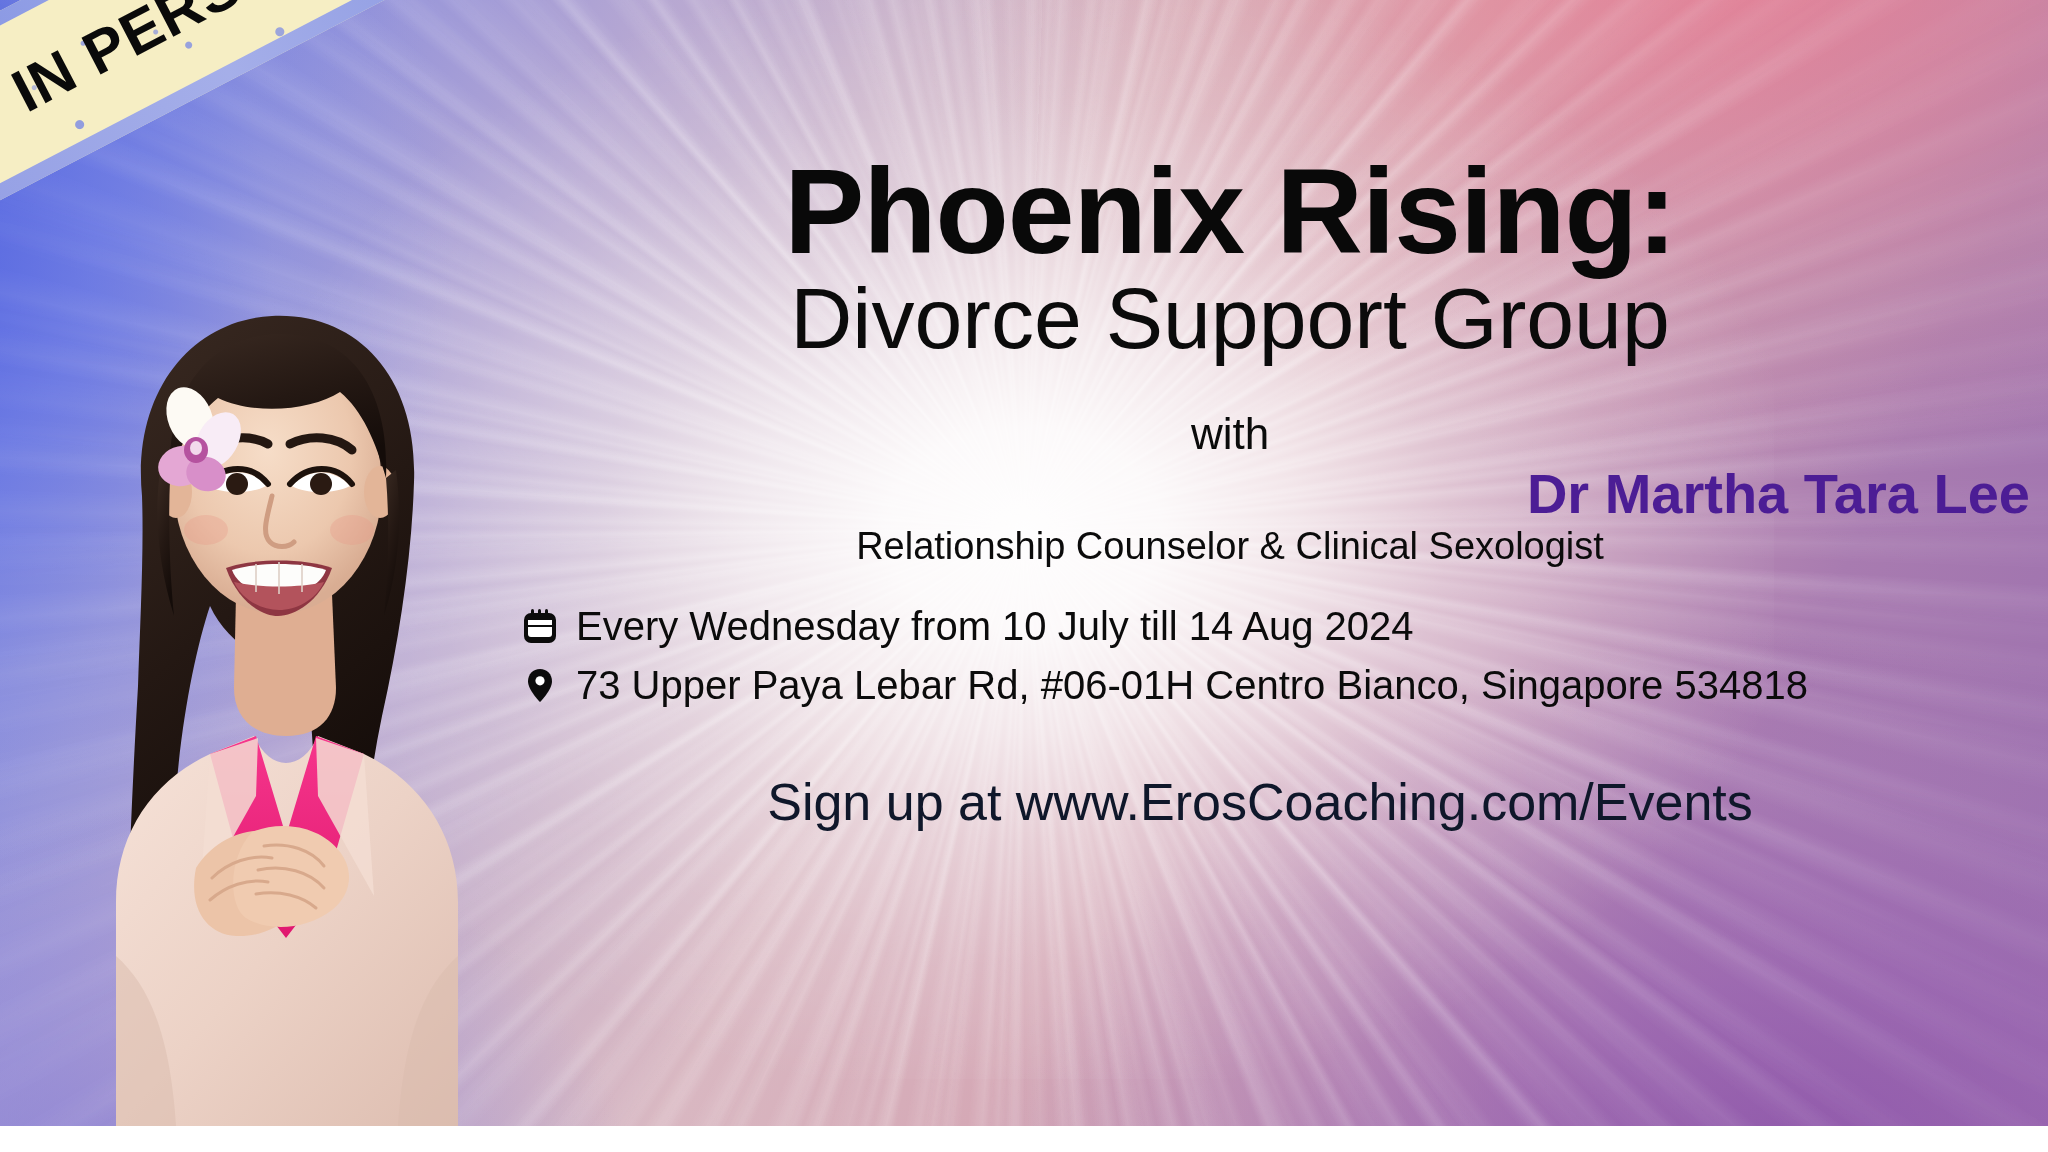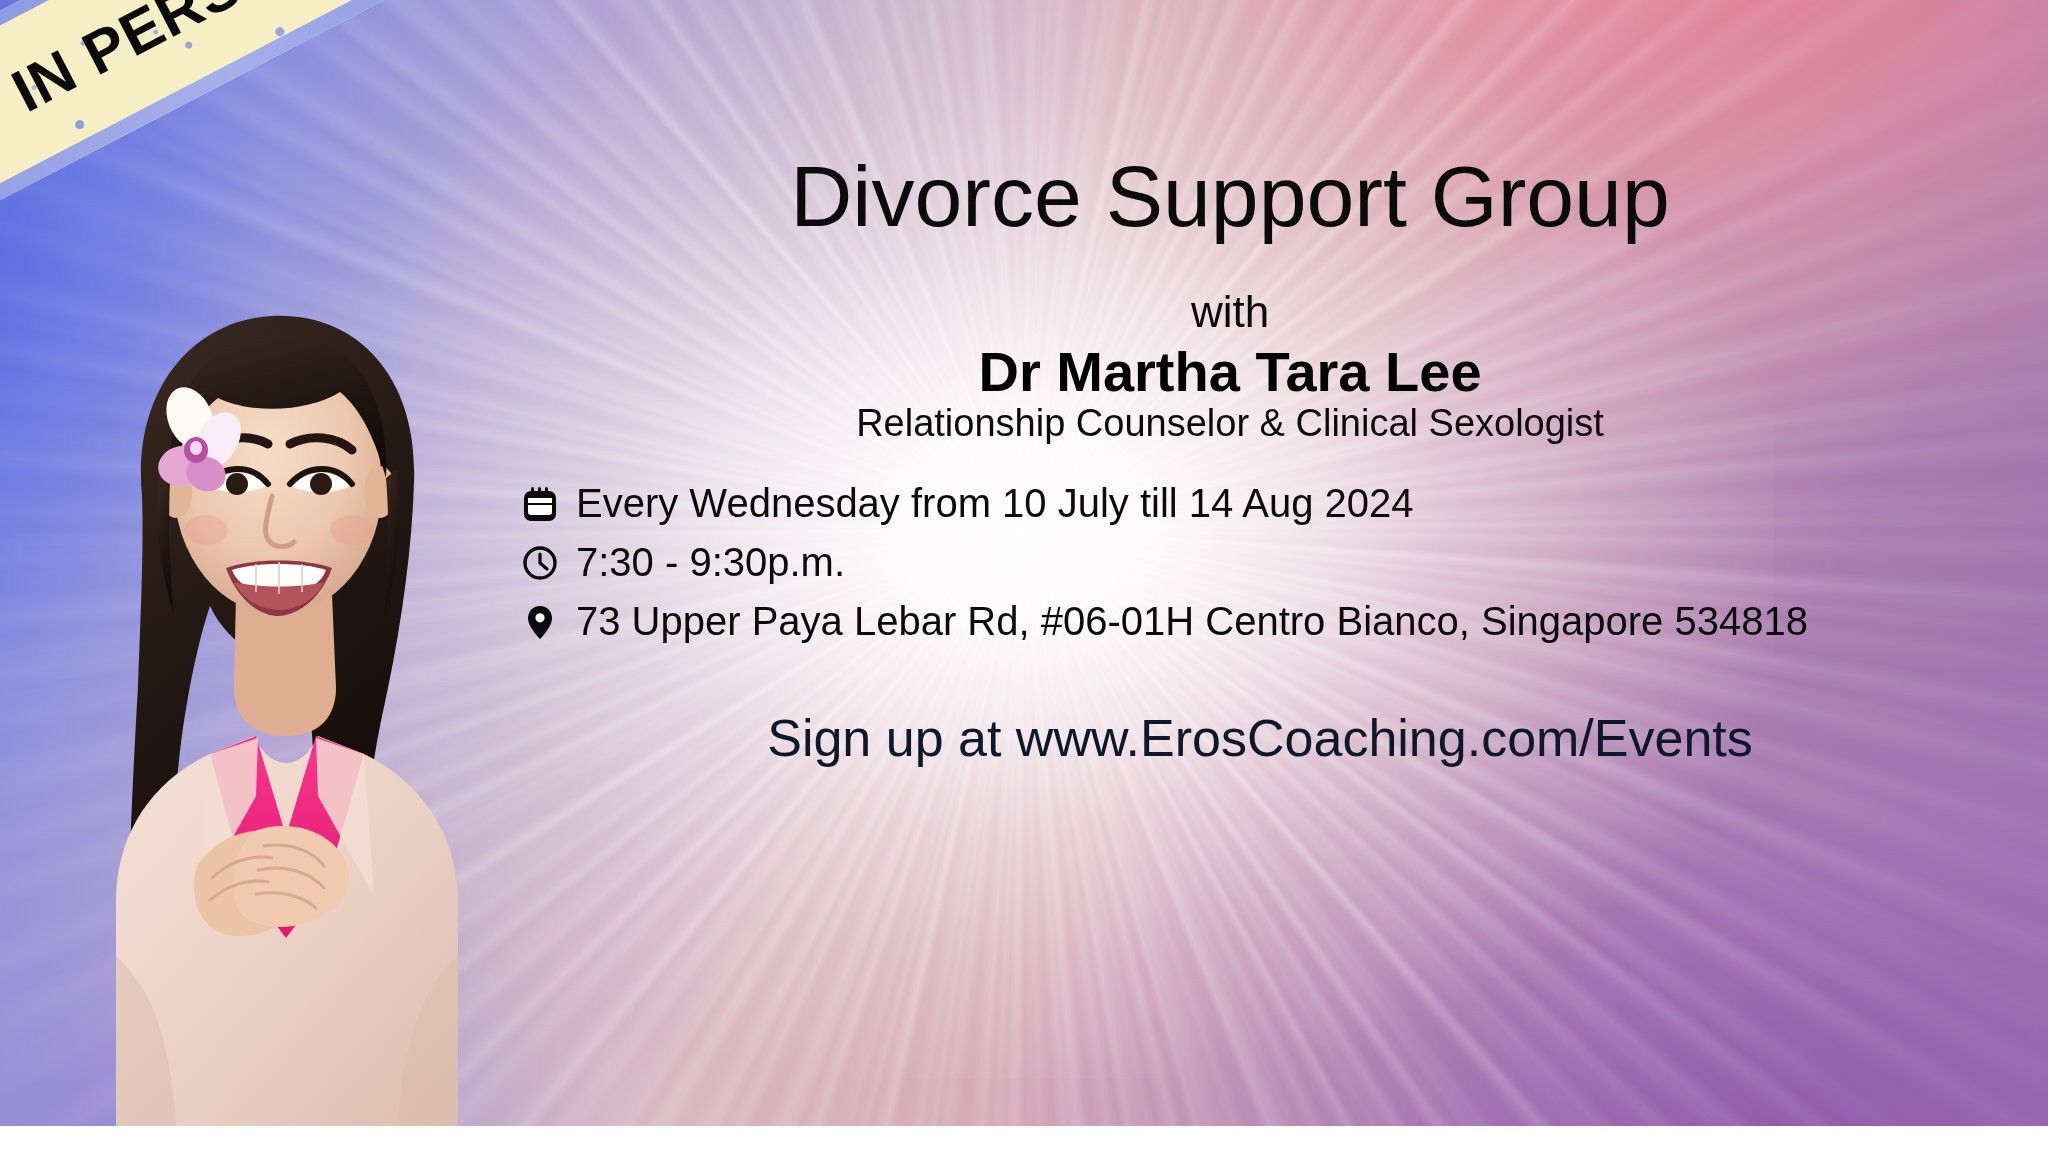--- a/index.html
+++ b/index.html
@@ -224,21 +224,21 @@
     color:#0b0b0b;
   }
   .with-word{
     font-family:"Liberation Sans", sans-serif;
     font-size:44px; font-weight:normal;
     margin-top:44px; color:#0b0b0b;
   }
   .presenter{
     font-family:"Liberation Sans", sans-serif;
     font-weight:bold; font-size:56px; line-height:1.1;
-    margin-top:4px; color:#000000;
+    margin-top:4px; color:#4c1d95;text-align:right;
   }
   .credential{
     font-family:"Liberation Sans", sans-serif;
     font-size:38px; font-weight:normal;
     color:#0b0b0b;
   }
 
   
   #details{
     margin-top:36px;
@@ -393,20 +393,21 @@
       <ellipse cx="-6" cy="-40" rx="22" ry="32" fill="#fdfaf4" transform="rotate(-22 -6 -40)"></ellipse>
       <ellipse cx="22" cy="-18" rx="20" ry="30" fill="#f8ecf6" transform="rotate(30 22 -18)"></ellipse>
       <ellipse cx="-14" cy="8" rx="24" ry="20" fill="#e4a7d4" transform="rotate(-12 -14 8)"></ellipse>
       <ellipse cx="10" cy="16" rx="20" ry="17" fill="#d88fc9" transform="rotate(18 10 16)"></ellipse>
       <ellipse cx="0" cy="-8" rx="12" ry="13" fill="#b5529f"></ellipse>
       <ellipse cx="0" cy="-10" rx="6" ry="7" fill="#f2d9ec"></ellipse>
     </g>
   </svg>
 
   <div id="content">
+    <div class="title-main">Phoenix Rising:</div>
     <div class="title-sub">Divorce Support Group</div>
     <div class="with-word">with</div>
     <div class="presenter">Dr Martha Tara Lee</div>
     <div class="credential">Relationship Counselor &amp; Clinical Sexologist</div>
 
     <div id="details">
 
       <div class="detail-row">
         <span class="ico">
           <svg width="38" height="38" viewBox="0 0 38 38">
@@ -417,29 +418,20 @@
               <rect x="10" y="2" width="3" height="8" rx="1.5"></rect>
               <rect x="17" y="2" width="3" height="8" rx="1.5"></rect>
               <rect x="24" y="2" width="3" height="8" rx="1.5"></rect>
             </g>
             <rect x="7" y="18" width="24" height="2" fill="#0b0b0b"></rect>
           </svg>
         </span>
         <span>Every Wednesday from 10 July till 14 Aug 2024</span>
       </div>
 
-      <div class="detail-row">
-        <span class="ico">
-          <svg width="38" height="38" viewBox="0 0 38 38">
-            <circle cx="19" cy="19" r="15" fill="none" stroke="#0b0b0b" stroke-width="3.4"></circle>
-            <path d="M19 10 L19 19 L26 25" fill="none" stroke="#0b0b0b" stroke-width="3.2" stroke-linecap="round" stroke-linejoin="round"></path>
-          </svg>
-        </span>
-        <span>7:30 - 9:30p.m.</span>
-      </div>
 
       <div class="detail-row">
         <span class="ico">
           <svg width="38" height="38" viewBox="0 0 38 38">
             <path d="M19 3 C12 3 7 8.4 7 15.2 C7 24 19 36 19 36 C19 36 31 24 31 15.2 C31 8.4 26 3 19 3 Z" fill="#0b0b0b"></path>
             <circle cx="19" cy="14.8" r="4.6" fill="#ffffff"></circle>
           </svg>
         </span>
         <span>73 Upper Paya Lebar Rd, #06-01H Centro Bianco, Singapore 534818</span>
       </div>

